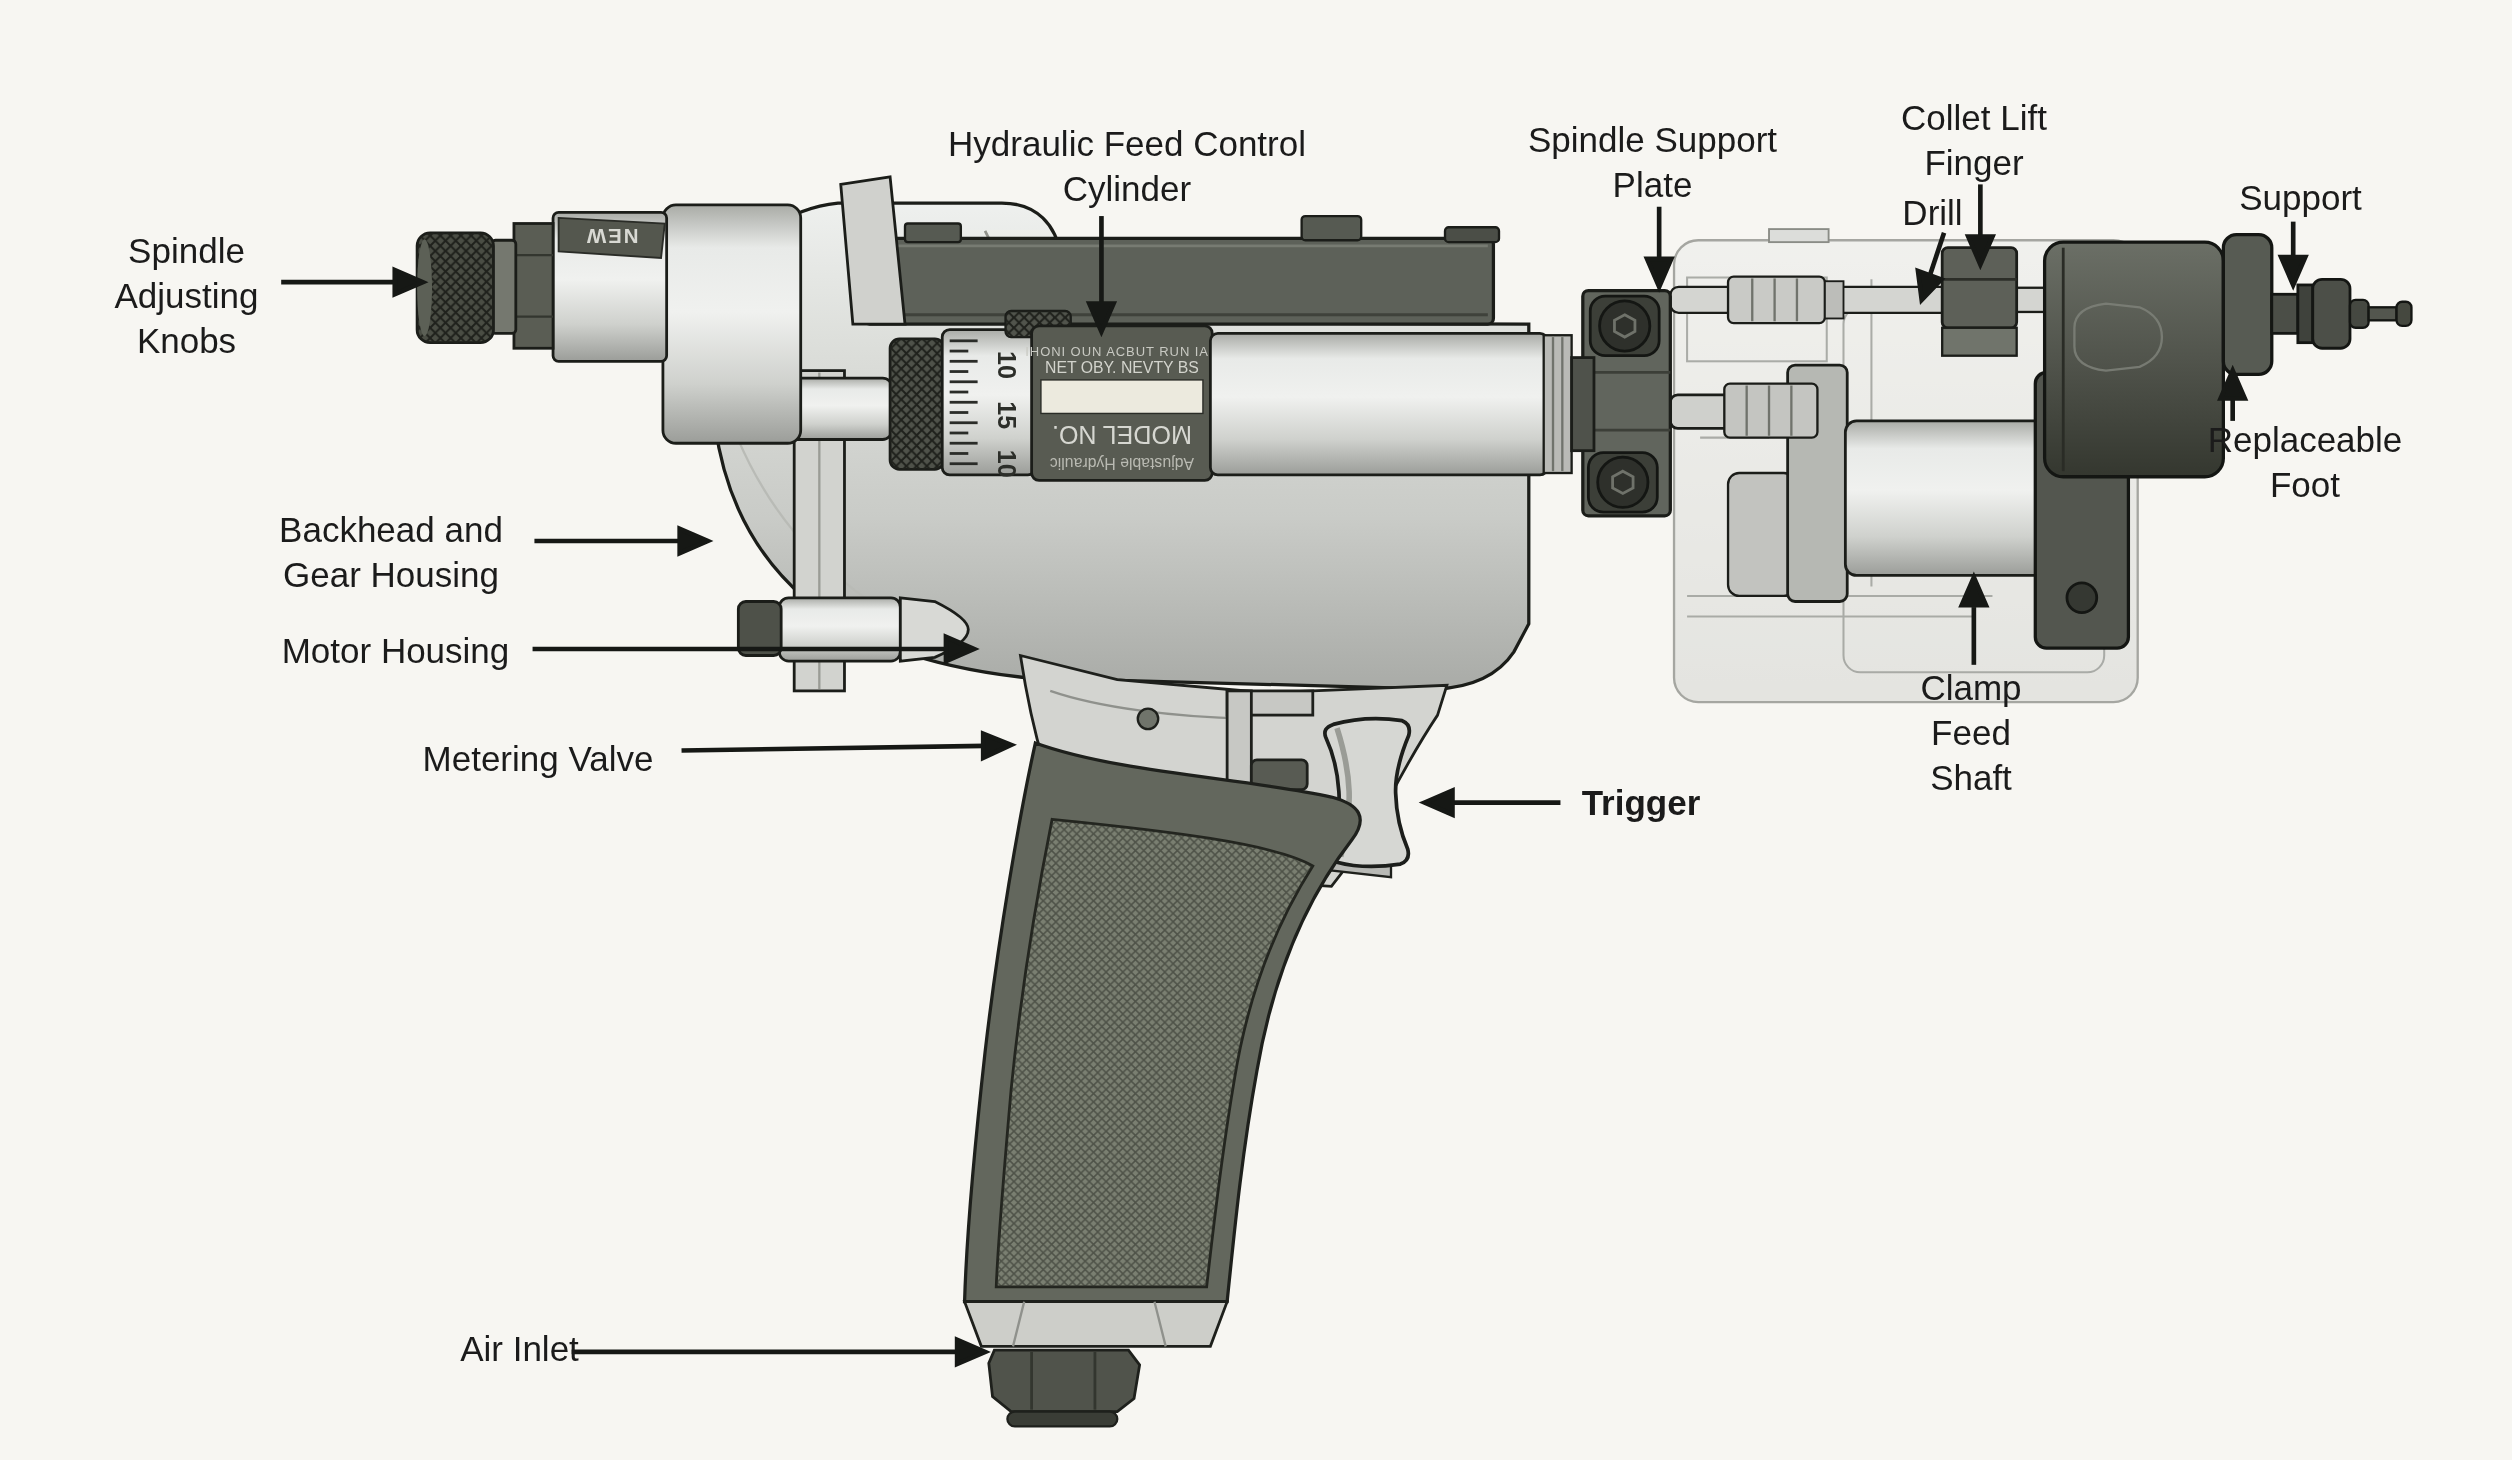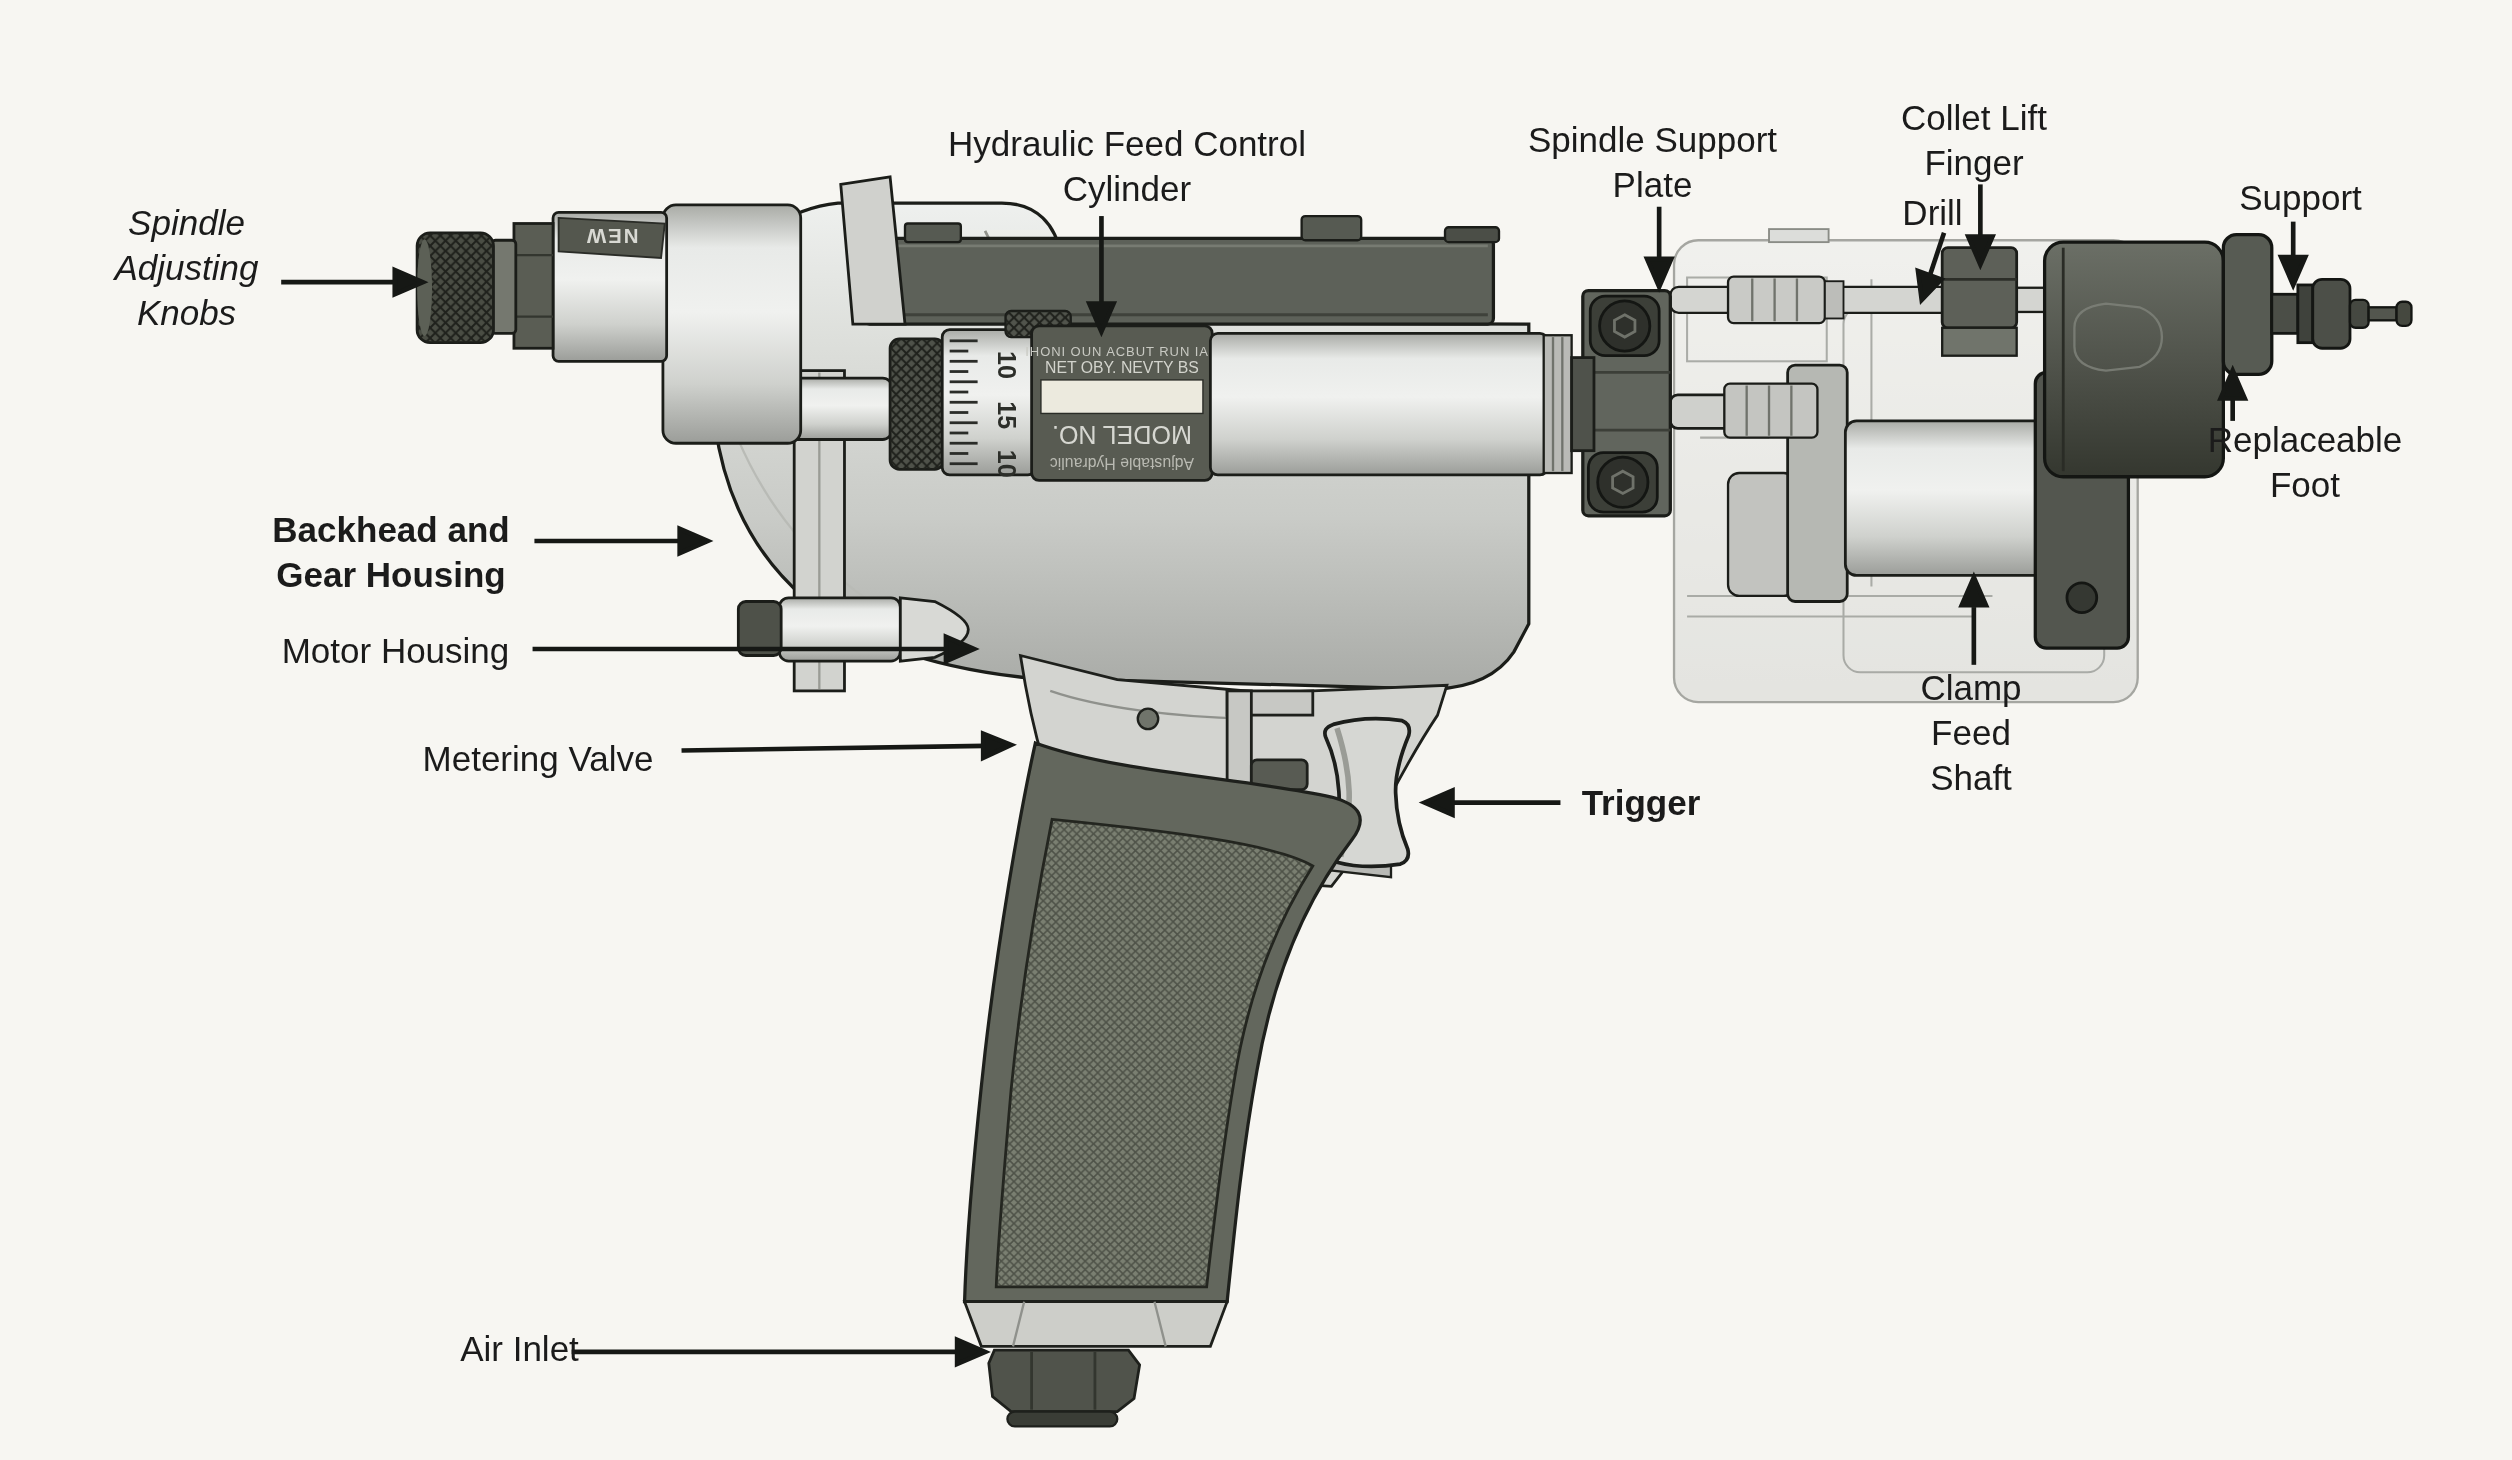--- a/index.html
+++ b/index.html
@@ -263,34 +263,34 @@
         <polygon points="2463,306 2450,276 2476,276"></polygon>
     <line x1="2398" y1="452" x2="2398" y2="428"></line>
         <polygon points="2398,398 2385,428 2411,428"></polygon>
     <line x1="2120" y1="714" x2="2120" y2="652"></line>
         <polygon points="2120,620 2107,650 2133,650"></polygon>
     <line x1="1676" y1="862" x2="1556" y2="862"></line>
         <polygon points="1530,862 1560,849 1560,875"></polygon>
   </g>
 </svg>
 
-<div class="callout" style="left:47px;top:200px;width:279px;font-style:italic;">Spindle
+<div class="callout" style="left:47px;top:228px;width:279px;">Spindle
 Adjusting
 Knobs</div>
 <div class="callout" style="left:1457px;top:117px;width:391px;">Spindle Support
 Plate</div>
 <div class="callout" style="left:885px;top:121px;width:484px;">Hydraulic Feed Control
 Cylinder</div>
 <div class="callout" style="left:1825px;top:95px;width:298px;">Collet Lift
 Finger</div>
 <div class="callout" style="left:1844px;top:190px;width:177px;text-align:center;">Drill</div>
 <div class="callout" style="left:2184px;top:175px;width:233px;">Support</div>
 <div class="callout" style="left:2156px;top:417px;width:298px;">Replaceable
 Foot</div>
-<div class="callout" style="left:214px;top:507px;width:354px;font-weight:bold;">Backhead and
+<div class="callout" style="left:214px;top:507px;width:354px;">Backhead and
 Gear Housing</div>
 <div class="callout" style="left:256px;top:628px;width:279px;">Motor Housing</div>
 <div class="callout" style="left:396px;top:736px;width:284px;">Metering Valve</div>
 <div class="callout" style="left:1562px;top:780px;width:158px;font-weight:bold;">Trigger</div>
 <div class="callout" style="left:1873px;top:665px;width:196px;">Clamp
 Feed
 Shaft</div>
 <div class="callout" style="left:438px;top:1326px;width:163px;">Air Inlet</div>
 
 </div>

